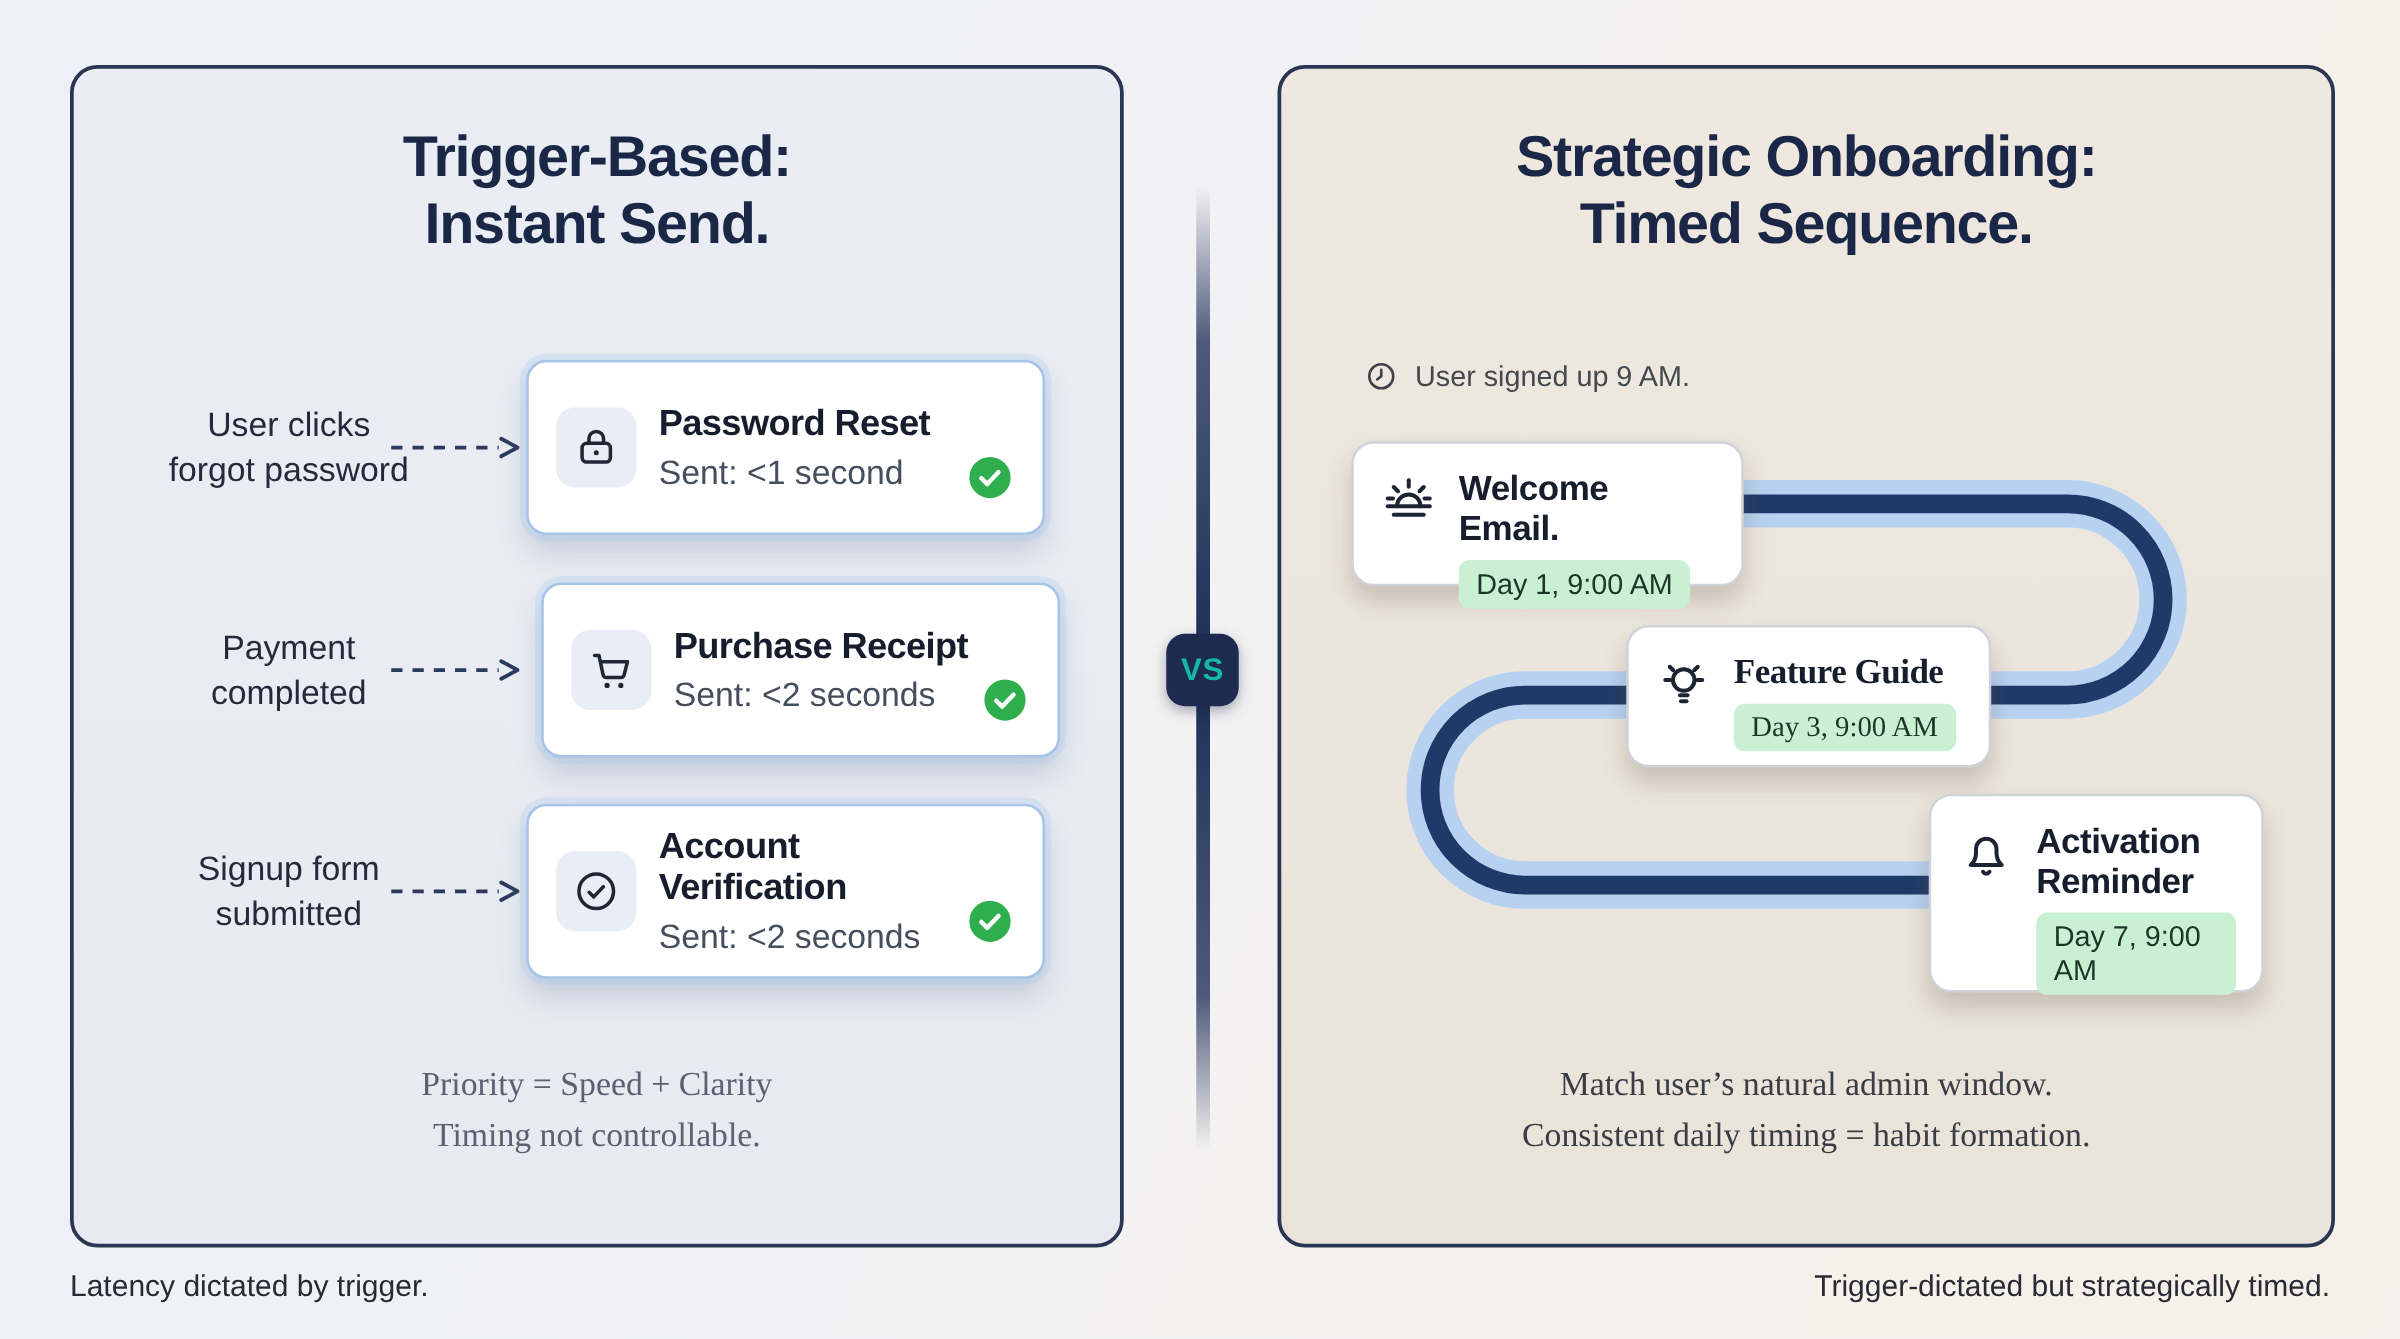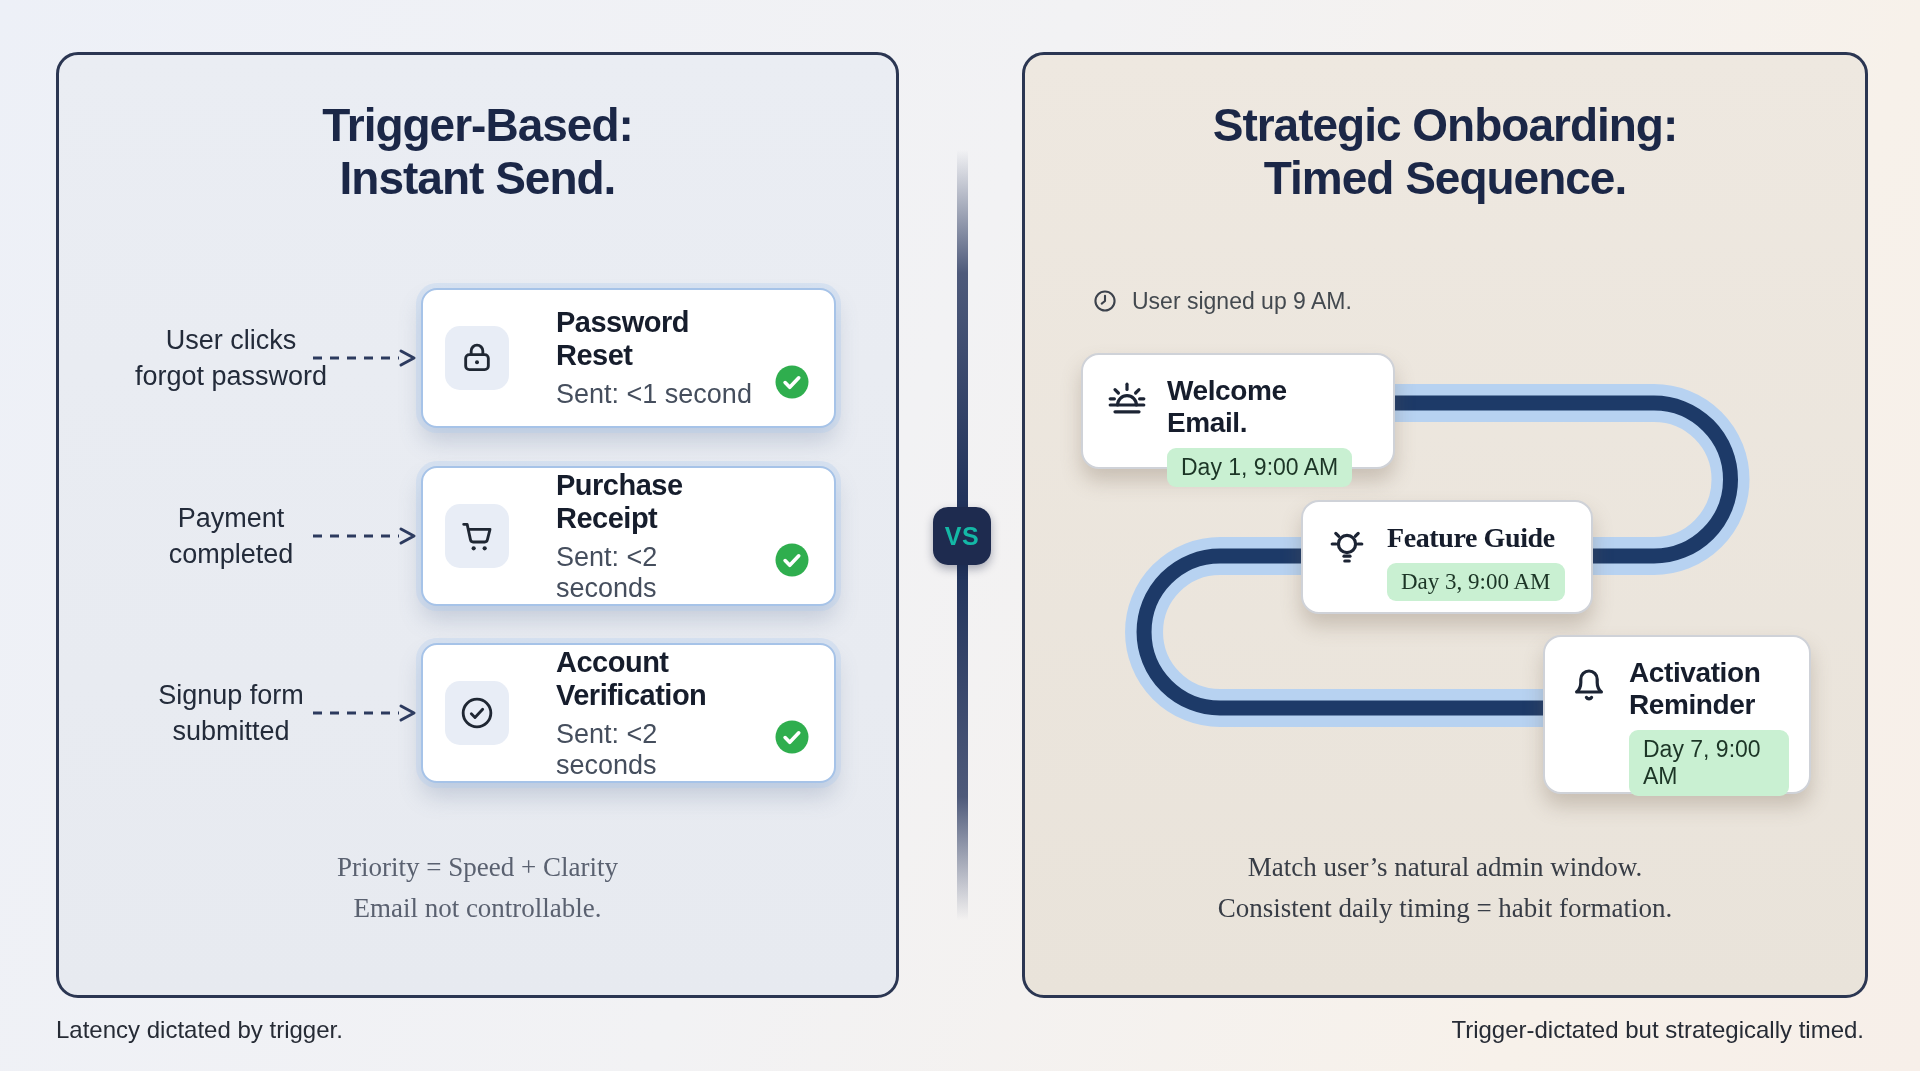--- a/index.html
+++ b/index.html
@@ -27,22 +27,22 @@
   .lbl2{left:42px;top:623px;}
 
   .dash-arrow{position:absolute;left:252px;width:108px;height:22px;}
   .ar0{top:292px;} .ar1{top:470px;} .ar2{top:647px;}
   .dash-arrow line{stroke:#2c3a5e;stroke-width:3;stroke-dasharray:9 8;}
   .dash-arrow path{stroke:#2c3a5e;stroke-width:3;fill:none;stroke-linecap:round;stroke-linejoin:round;}
 
   .ecard{position:absolute;left:362px;width:415px;height:140px;background:#ffffff;
          border:2px solid #a6c3e8;border-radius:16px;box-sizing:border-box;
          box-shadow:0 0 0 5px rgba(173,201,238,.30),0 14px 22px rgba(96,114,150,.25);
-         display:flex;align-items:center;padding:0 70px 0 22px;gap:29px;}
-  .card0{top:233px;} .card1{top:411px;} .card2{top:588px;}
+         display:flex;align-items:center;padding:0 70px 0 22px;}
+  .card0{top:233px;} .card1{top:411px;margin-left:12px;} .card2{top:588px;}
   .icon-tile{width:64px;height:64px;border-radius:15px;background:#e8edf6;flex:0 0 auto;
              display:flex;align-items:center;justify-content:center;}
   .icon-tile svg{width:40px;height:40px;stroke:#1f2733;fill:none;stroke-width:1.7;
                  stroke-linecap:round;stroke-linejoin:round;}
   .ebody{margin-left:18px;}
   .etitle{font-size:29px;font-weight:700;color:#161d2c;letter-spacing:-.5px;}
   .esub{font-size:27px;color:#454e5d;margin-top:7px;}
   .check-badge{position:absolute;right:24px;bottom:26px;width:36px;height:36px;}
   .check-badge svg{width:36px;height:36px;}
 
@@ -178,21 +178,21 @@
       <div class="check-badge">
         <svg viewBox="0 0 24 24">
             <circle cx="12" cy="12" r="11" fill="#2fae4e"></circle>
             <path d="M7.4 12.4l3.1 3.1 6-6.3" stroke="#fff" stroke-width="2.4" fill="none" stroke-linecap="round" stroke-linejoin="round"></path>
           </svg>
       </div>
     </div>
 
     <div class="foot-left">
       <span>Priority = Speed + Clarity</span>
-      <span>Email not controllable.</span>
+      <span>Timing not controllable.</span>
     </div>
   </section>
 
   <div class="divider"></div>
   <div class="vs-badge">
     <span>VS</span>
   </div>
 
   <section class="panel panel-right">
     <div class="panel-title">

